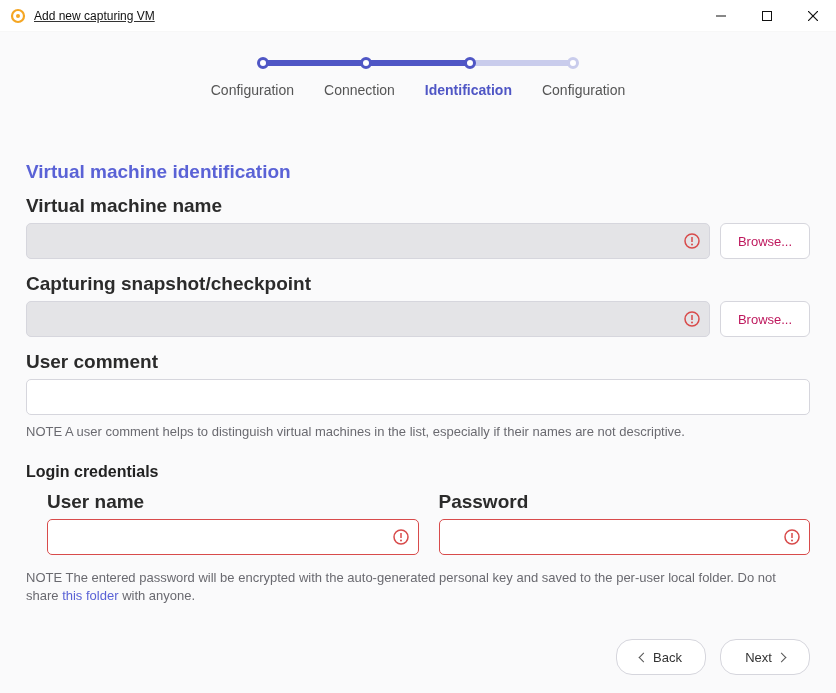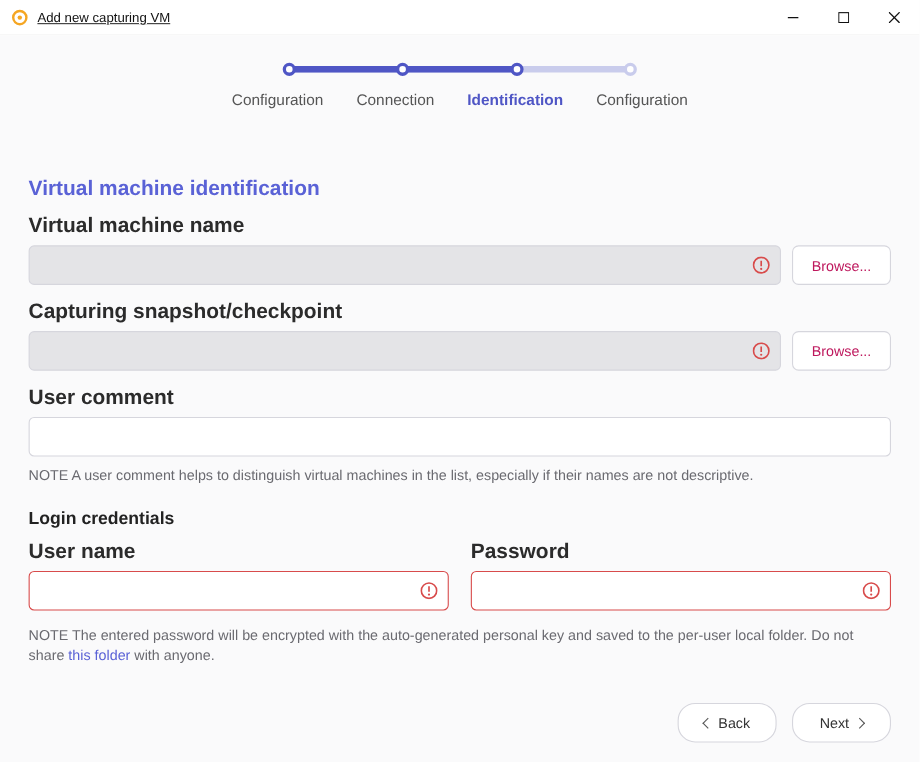--- a/index.html
+++ b/index.html
@@ -186,20 +186,21 @@
     .note {
       font-size: 13px;
       color: #6a6a70;
       line-height: 1.4;
       margin: 4px 0 6px 0;
     }
     .note a { color: #5a62d6; text-decoration: none; }
     .two-col {
       display: flex;
       gap: 20px;
+      margin-left: 21px;
     }
     .two-col > div { flex: 1; }
 
     .footer {
       display: flex;
       justify-content: flex-end;
       gap: 14px;
       padding: 16px 26px 18px 26px;
     }
     .nav-btn {

